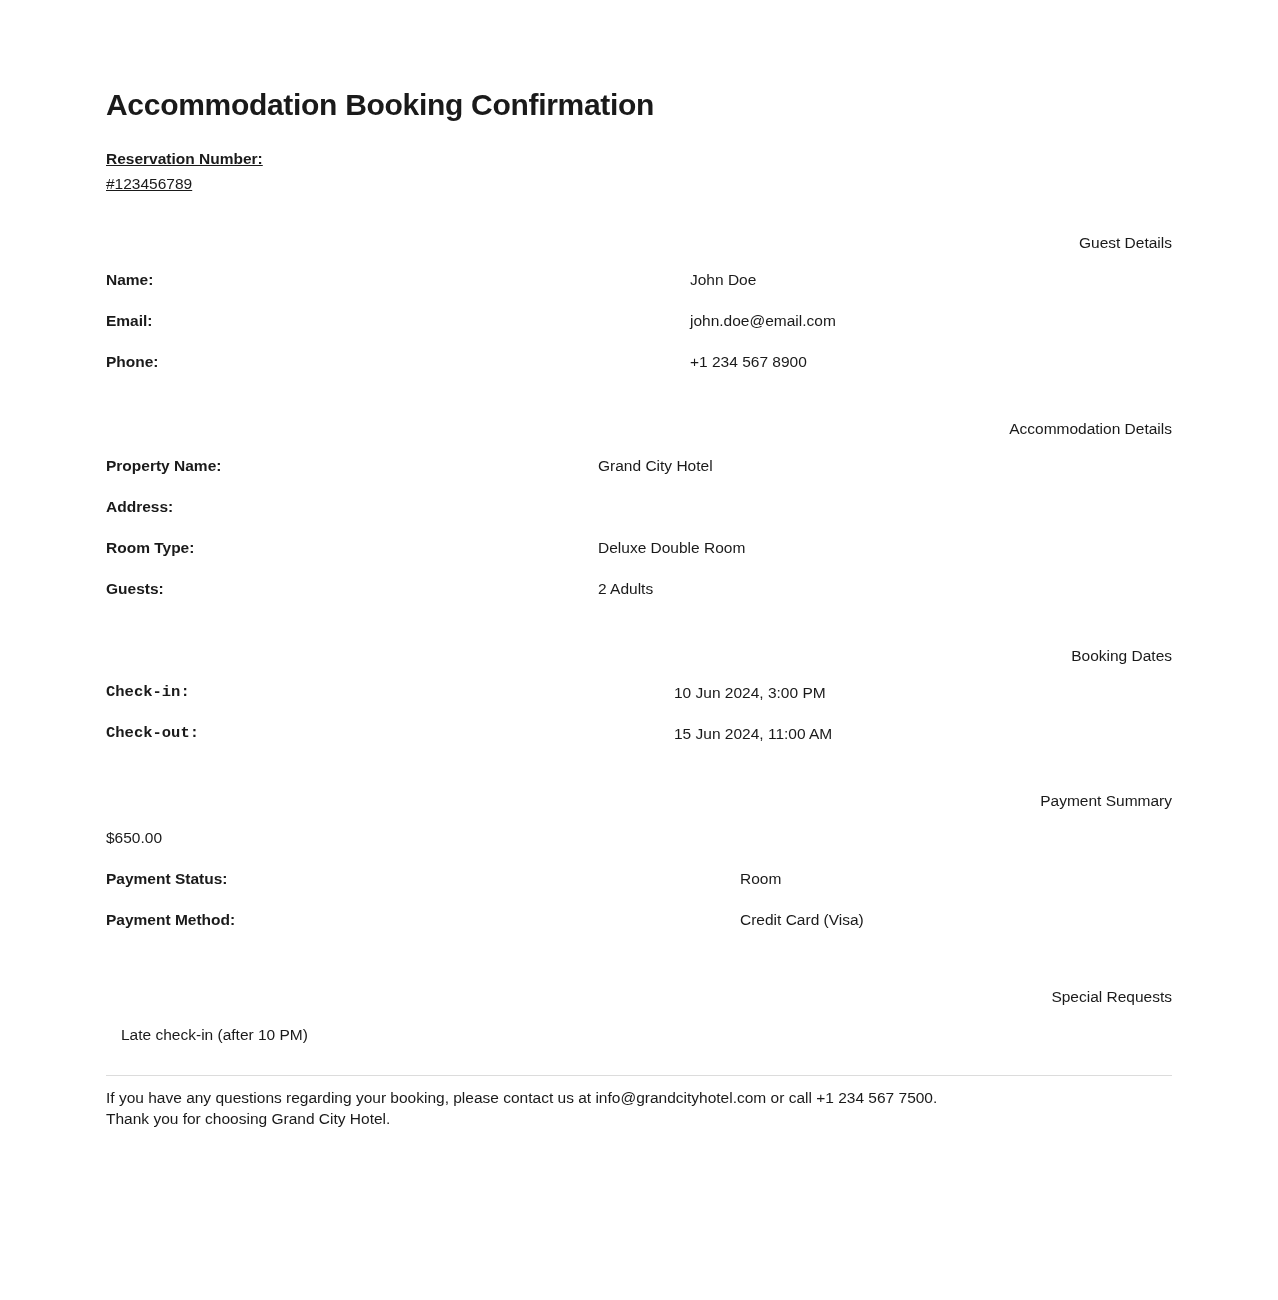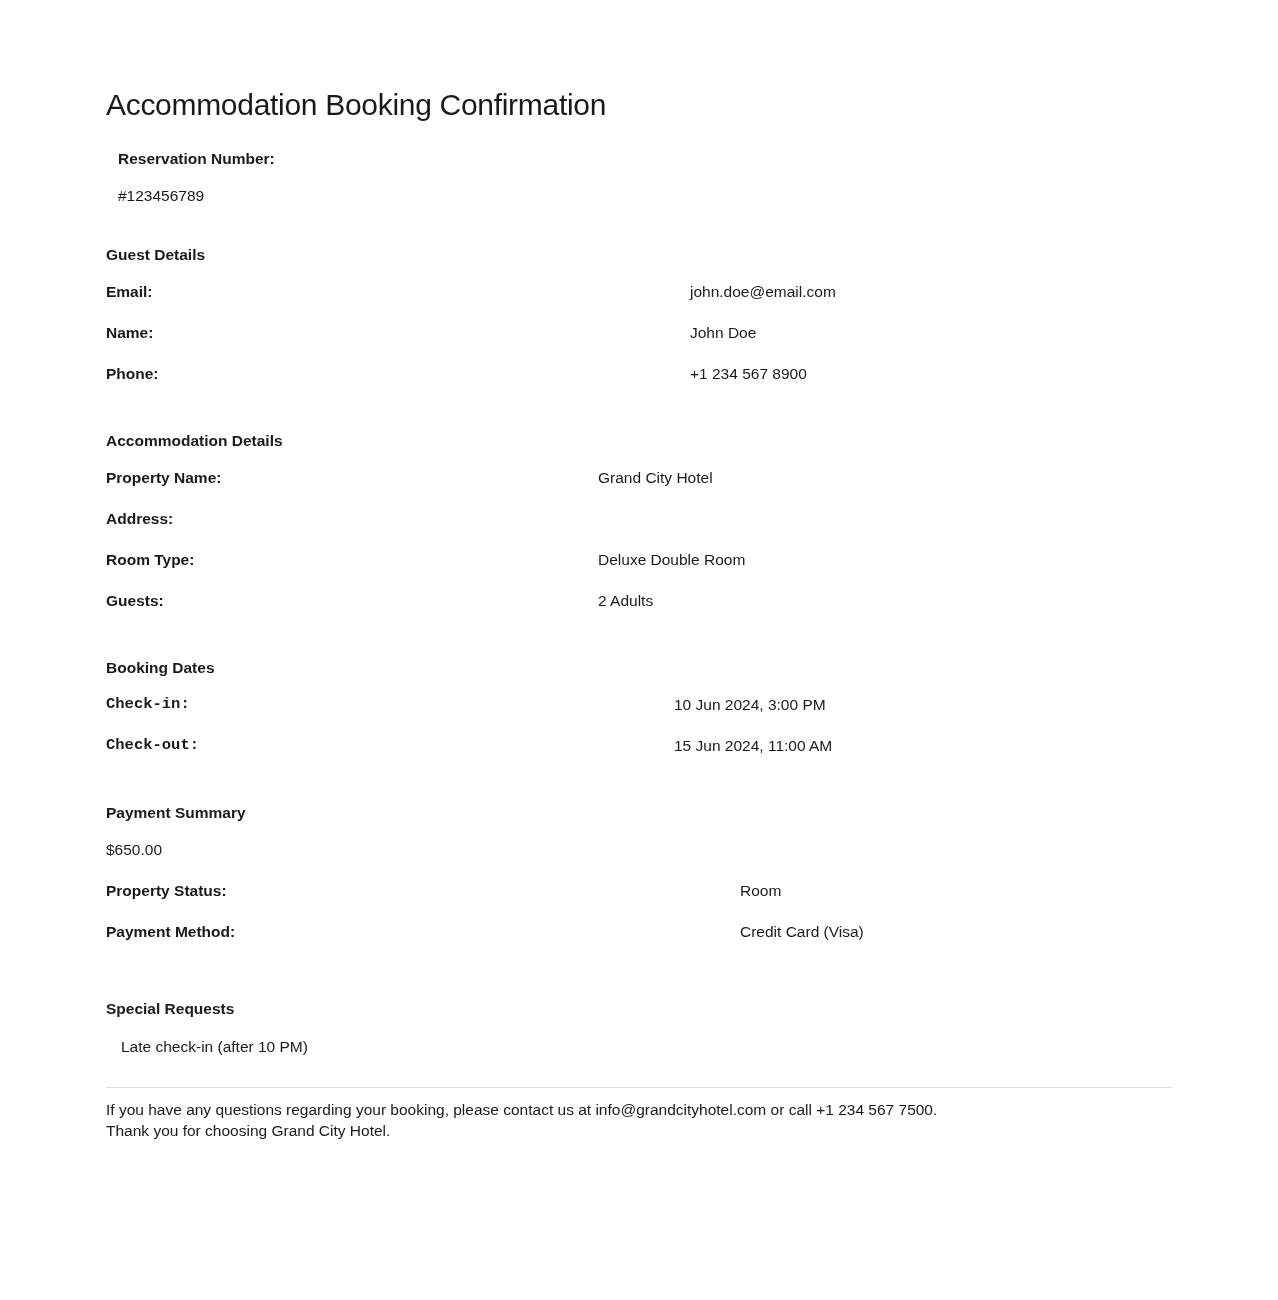--- a/index.html
+++ b/index.html
@@ -18,37 +18,39 @@
   }
   .container {
     width: 1066px;
     margin: 0 auto;
     padding-top: 86px;
     padding-bottom: 60px;
   }
   .page-title {
     font-size: 30px;
     line-height: 38px;
-    font-weight: 400;
+    font-weight: 700;
     margin: 0 0 22px 0;
     letter-spacing: -0.3px;
   }
   .reservation p {
-    margin: 12px;
+    margin: 0;
     line-height: 25px;
+    text-decoration: underline;
   }
   .reservation .res-label {
     font-weight: 700;
   }
   .section {
     margin-top: 36px;
   }
   .section-heading {
-    font-weight: 700;
+    font-weight: 400;
     margin: 0 0 6px 0;
+    text-align: right;
   }
   .row {
     display: flex;
     padding: 10px 0;
   }
   .row .label {
     font-weight: 700;
     flex-shrink: 0;
   }
   .row .value {
@@ -84,26 +86,26 @@
   <h1 class="page-title">Accommodation Booking Confirmation</h1>
 
   <div class="reservation">
     <p class="res-label">Reservation Number:</p>
     <p class="res-num">#123456789</p>
   </div>
 
   <div class="section sec-guest">
     <p class="section-heading">Guest Details</p>
     <div class="row">
+      <div class="label">Name:</div>
+      <div class="value">John Doe</div>
+    </div>
+    <div class="row">
       <div class="label">Email:</div>
       <div class="value">john.doe@email.com</div>
-    </div>
-    <div class="row">
-      <div class="label">Name:</div>
-      <div class="value">John Doe</div>
     </div>
     <div class="row">
       <div class="label">Phone:</div>
       <div class="value">+1 234 567 8900</div>
     </div>
   </div>
 
   <div class="section sec-accommodation">
     <p class="section-heading">Accommodation Details</p>
     <div class="row">
@@ -134,21 +136,21 @@
       <div class="value">15 Jun 2024, 11:00 AM</div>
     </div>
   </div>
 
   <div class="section sec-payment">
     <p class="section-heading">Payment Summary</p>
     <div class="row">
       <div class="value">$650.00</div>
     </div>
     <div class="row">
-      <div class="label">Property Status:</div>
+      <div class="label">Payment Status:</div>
       <div class="value">Room</div>
     </div>
     <div class="row">
       <div class="label">Payment Method:</div>
       <div class="value">Credit Card (Visa)</div>
     </div>
   </div>
 
   <div class="section special">
     <p class="section-heading">Special Requests</p>

